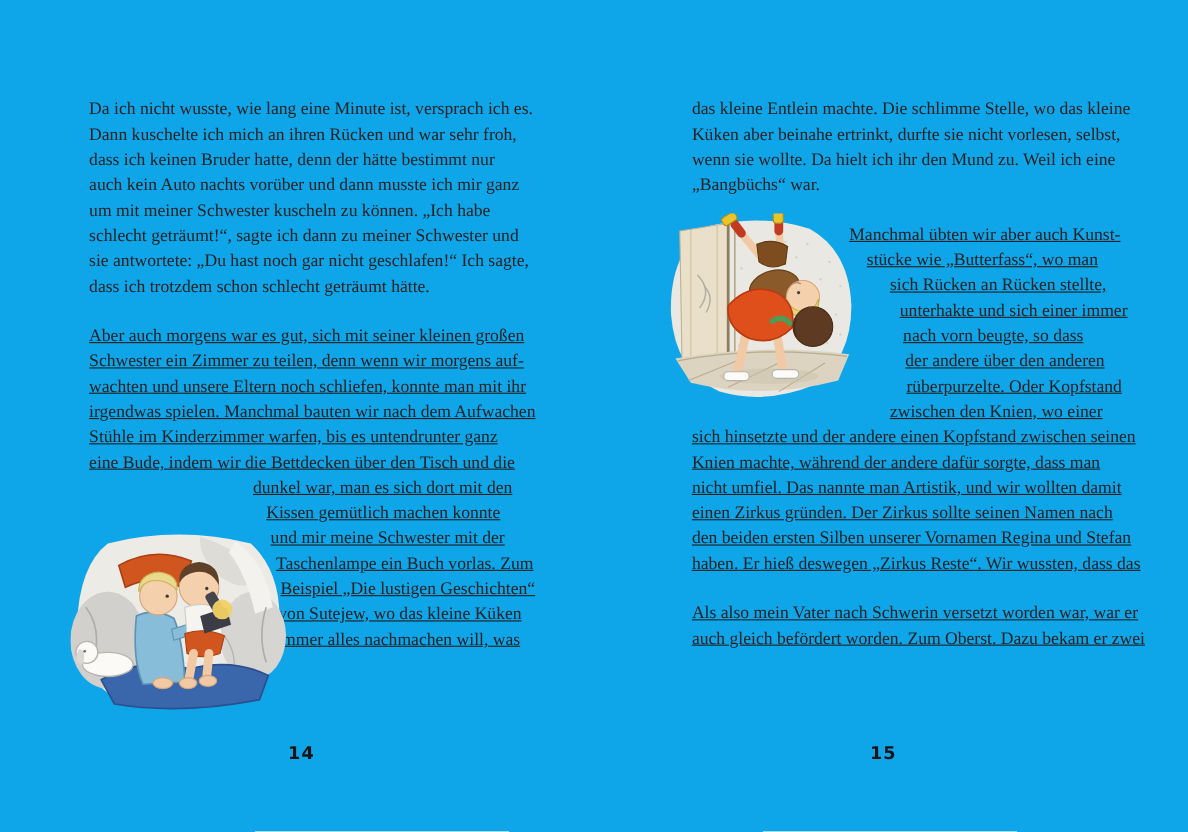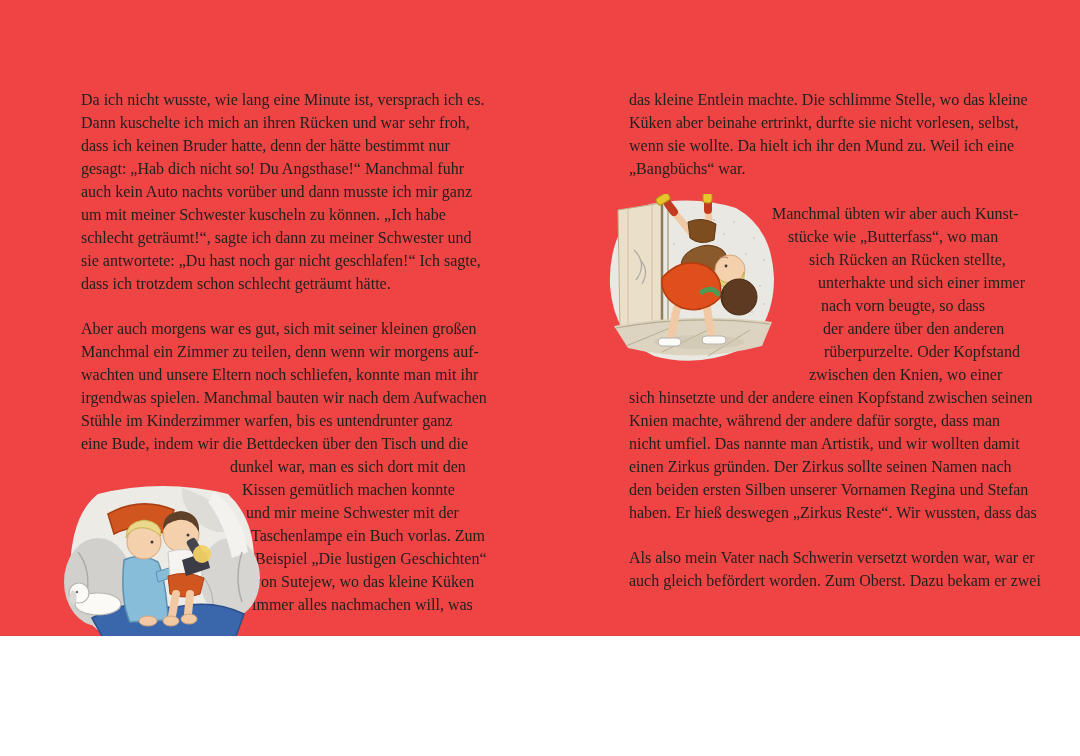--- a/index.html
+++ b/index.html
@@ -1,52 +1,51 @@
 <!DOCTYPE html>
 <html><head>
 <meta charset="utf-8">
 <style>
   html,body { margin:0; padding:0; background:#ffffff; }
   .spread {
-    position:relative; width:1080px; height:636px; background:#ef4444;
+    position:relative; width:1080px; height:756px; background:#0ea5e9;
     font-family:"Liberation Serif", serif; color:#1f1f1f; overflow:hidden;
   }
   .col { position:absolute; top:88px; }
   .left-col  { left:81px;  width:405px; }
   .right-col { left:629px; width:405px; }
   .ln { font-size:16px; line-height:23px; height:23px; white-space:nowrap; }
-  .para + .para { margin-top:22px; }
+  .para + .para { margin-top:22px;text-decoration:underline; }
   .pagenum {
     position:absolute; top:675px; text-align:center;
     font-family:"DejaVu Sans", sans-serif; font-weight:700;
     font-size:16px; letter-spacing:1px; color:#141414;
   }
   .illo { position:absolute; margin:0; padding:0; }
   .illo svg { display:block; width:100%; height:100%; }
 </style>
 </head>
 <body>
 
 <div class="spread">
 
   <div class="col left-col">
     <div class="para">
       <div class="ln">Da ich nicht wusste, wie lang eine Minute ist, versprach ich es.</div>
       <div class="ln">Dann kuschelte ich mich an ihren Rücken und war sehr froh,</div>
       <div class="ln">dass ich keinen Bruder hatte, denn der hätte bestimmt nur</div>
-      <div class="ln">gesagt: „Hab dich nicht so! Du Angsthase!“ Manchmal fuhr</div>
       <div class="ln">auch kein Auto nachts vorüber und dann musste ich mir ganz</div>
       <div class="ln">um mit meiner Schwester kuscheln zu können. „Ich habe</div>
       <div class="ln">schlecht geträumt!“, sagte ich dann zu meiner Schwester und</div>
       <div class="ln">sie antwortete: „Du hast noch gar nicht geschlafen!“ Ich sagte,</div>
       <div class="ln">dass ich trotzdem schon schlecht geträumt hätte.</div>
     </div>
     <div class="para">
       <div class="ln">Aber auch morgens war es gut, sich mit seiner kleinen großen</div>
-      <div class="ln">Manchmal ein Zimmer zu teilen, denn wenn wir morgens auf-</div>
+      <div class="ln">Schwester ein Zimmer zu teilen, denn wenn wir morgens auf-</div>
       <div class="ln">wachten und unsere Eltern noch schliefen, konnte man mit ihr</div>
       <div class="ln">irgendwas spielen. Manchmal bauten wir nach dem Aufwachen</div>
       <div class="ln">Stühle im Kinderzimmer warfen, bis es untendrunter ganz</div>
       <div class="ln">eine Bude, indem wir die Bettdecken über den Tisch und die</div>
       <div class="ln" style="padding-left:149px">dunkel war, man es sich dort mit den</div>
       <div class="ln" style="padding-left:161px">Kissen gemütlich machen konnte</div>
       <div class="ln" style="padding-left:165px">und mir meine Schwester mit der</div>
       <div class="ln" style="padding-left:170px">Taschenlampe ein Buch vorlas. Zum</div>
       <div class="ln" style="padding-left:174px">Beispiel „Die lustigen Geschichten“</div>
       <div class="ln" style="padding-left:172px">von Sutejew, wo das kleine Küken</div>

